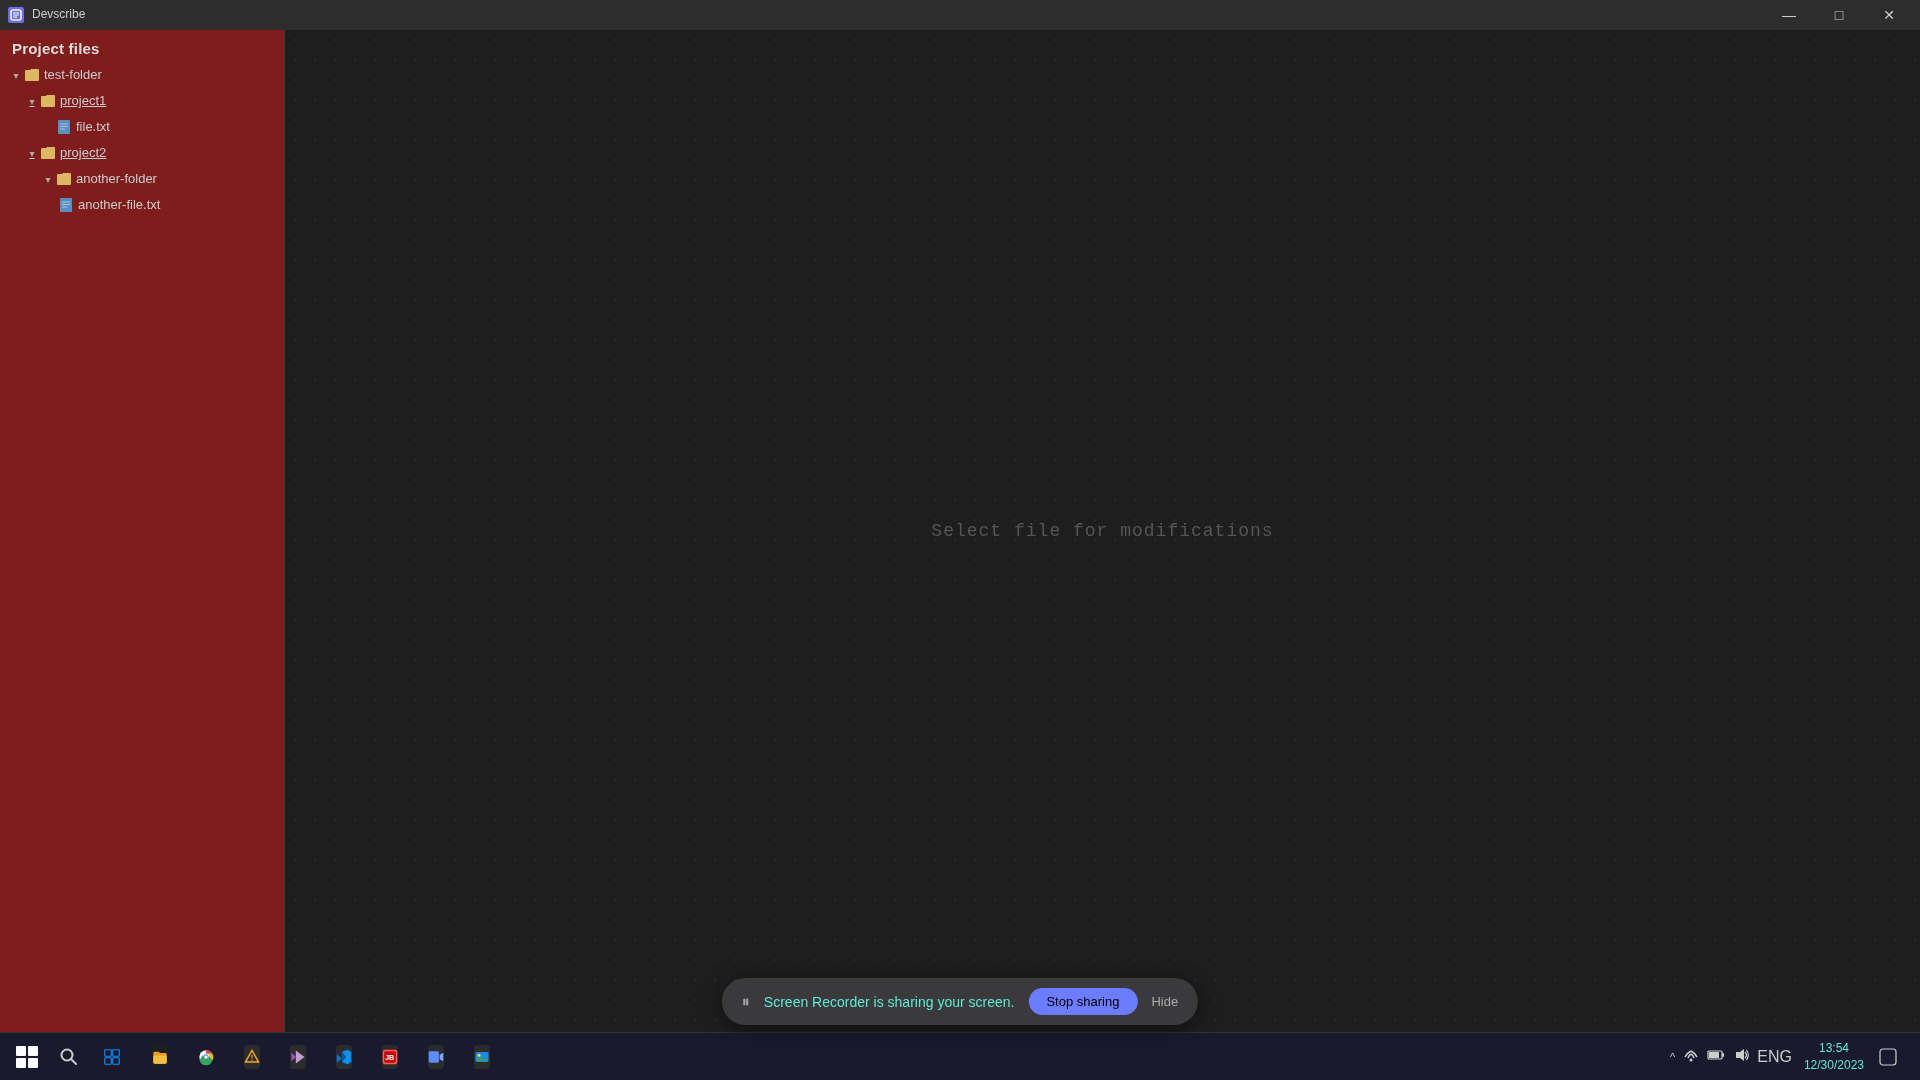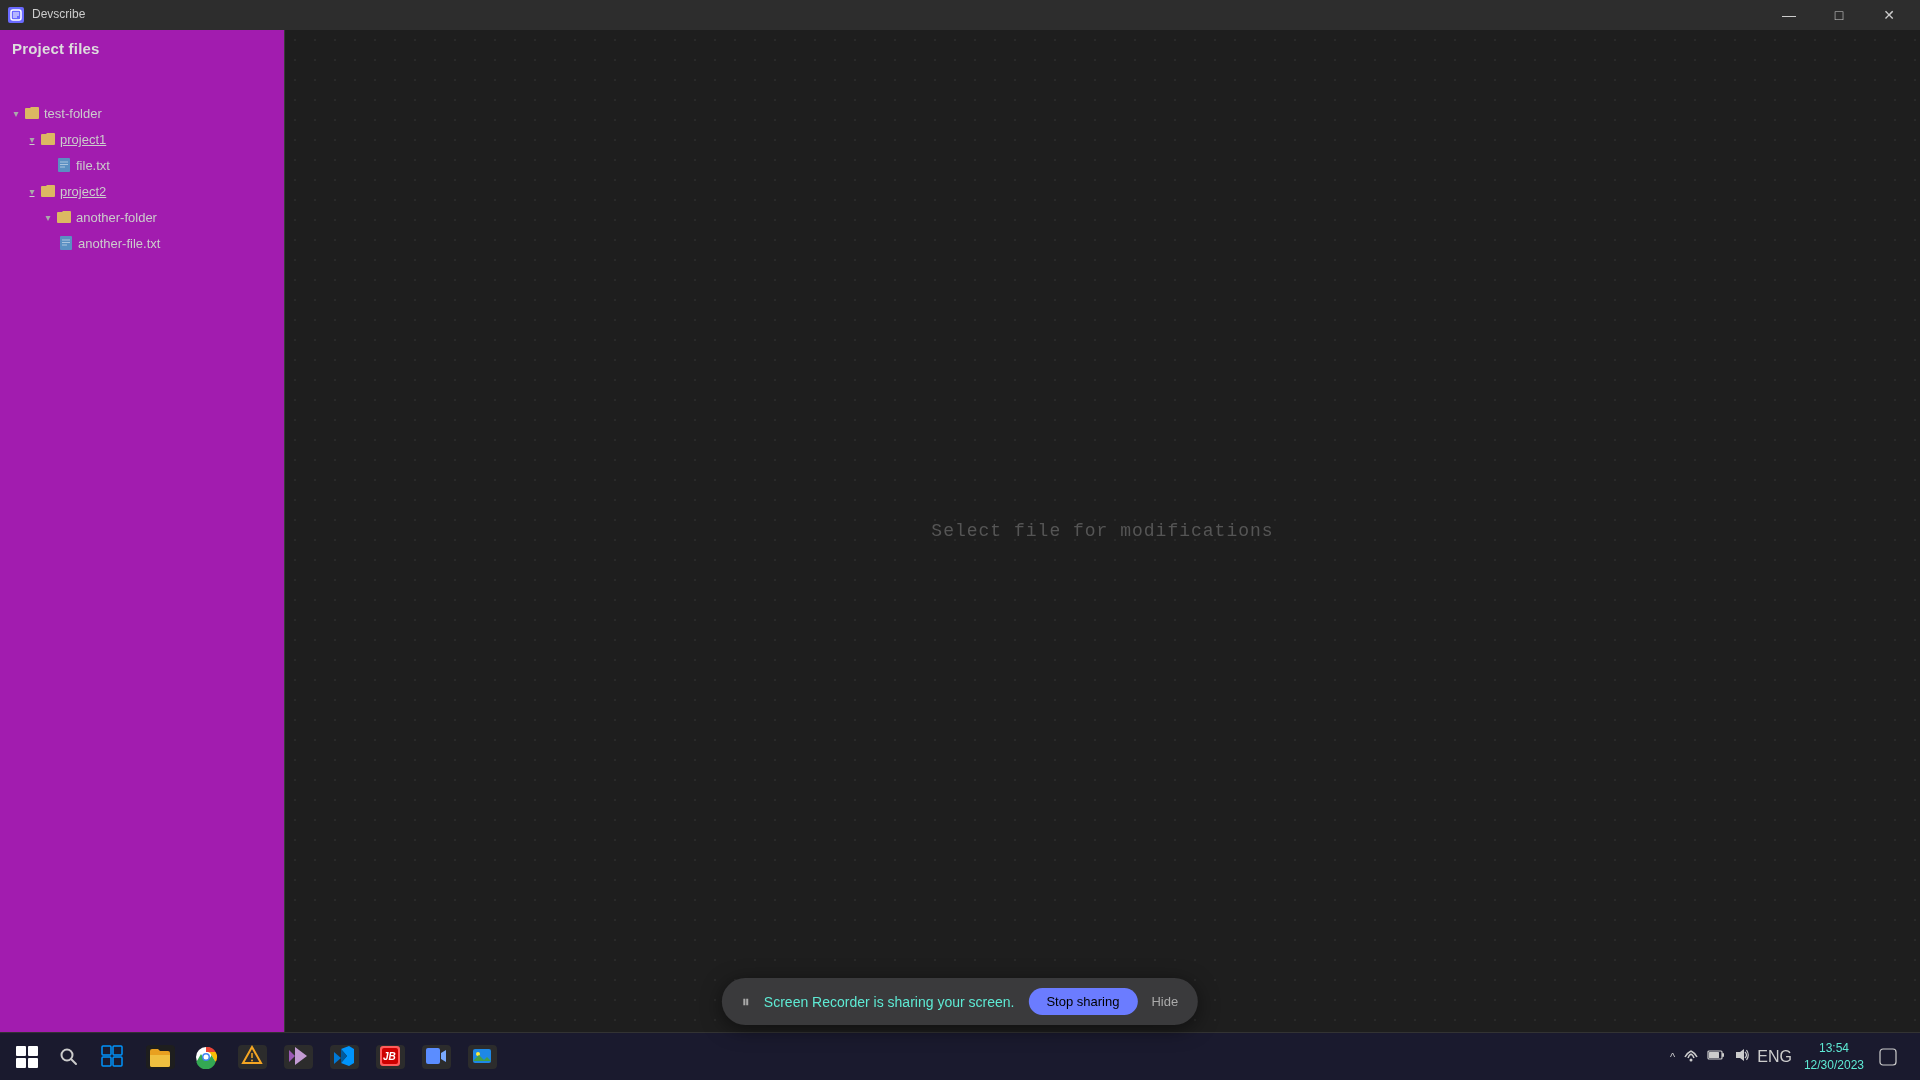--- a/index.html
+++ b/index.html
@@ -76,45 +76,44 @@
     
     .app-content {
       display: flex;
       flex: 1;
       overflow: hidden;
     }
 
     
     .sidebar {
       width: 285px;
-      background: #a21caf;
+      background: #7f1d1d;
       flex-shrink: 0;
       display: flex;
       flex-direction: column;
       border-right: 1px solid #3a3a3a;
       overflow-y: auto;
-      gap: 28px;
     }
 
     .sidebar-header {
       padding: 10px 12px 8px 12px;
       font-size: 15px;
       font-weight: 600;
       color: #ddd;
       letter-spacing: 0.2px;
     }
 
     .tree {
       padding: 2px 0;
       flex: 1;
     }
 
     .tree-item {
       display: flex;
-      align-items: flex-end;
+      align-items: flex-start;
       height: 26px;
       cursor: pointer;
       font-size: 13px;
       color: #ccc;
       padding-right: 8px;
       white-space: nowrap;
     }
 
     .tree-indent-0 { padding-left: 8px; }
     .tree-indent-1 { padding-left: 24px; text-decoration: underline; }
@@ -273,29 +272,28 @@
       height: 44px;
       display: flex;
       align-items: center;
       justify-content: center;
       cursor: pointer;
       border-radius: 4px;
       position: relative;
     }
 
     .taskbar-app-icon {
-      width: 29px;
+      width: 16px;
       height: 24px;
       border-radius: 4px;
       display: flex;
-      align-items: flex-start;
+      align-items: center;
       justify-content: center;
       font-size: 14px;
       font-weight: bold;
-      font-style: italic;
     }
 
     
     .taskbar-tray {
       margin-left: auto;
       display: flex;
       align-items: center;
       gap: 6px;
       padding-right: 8px;
     }

